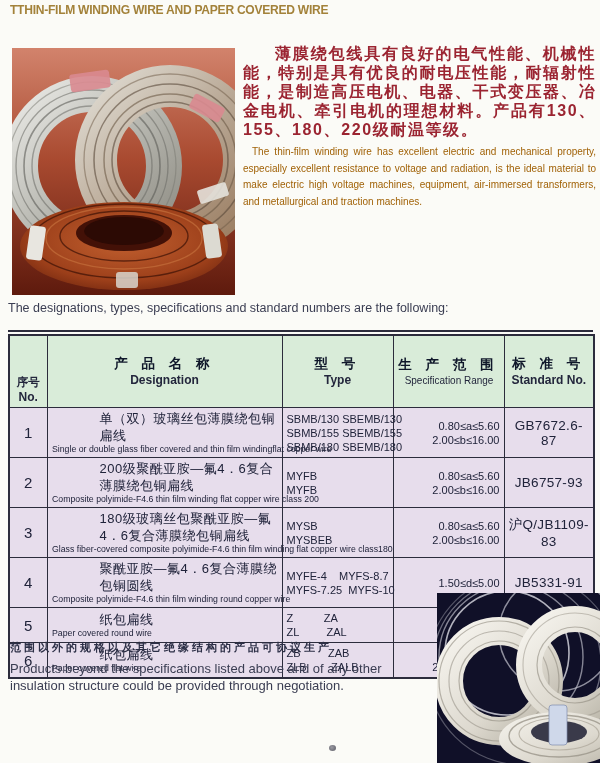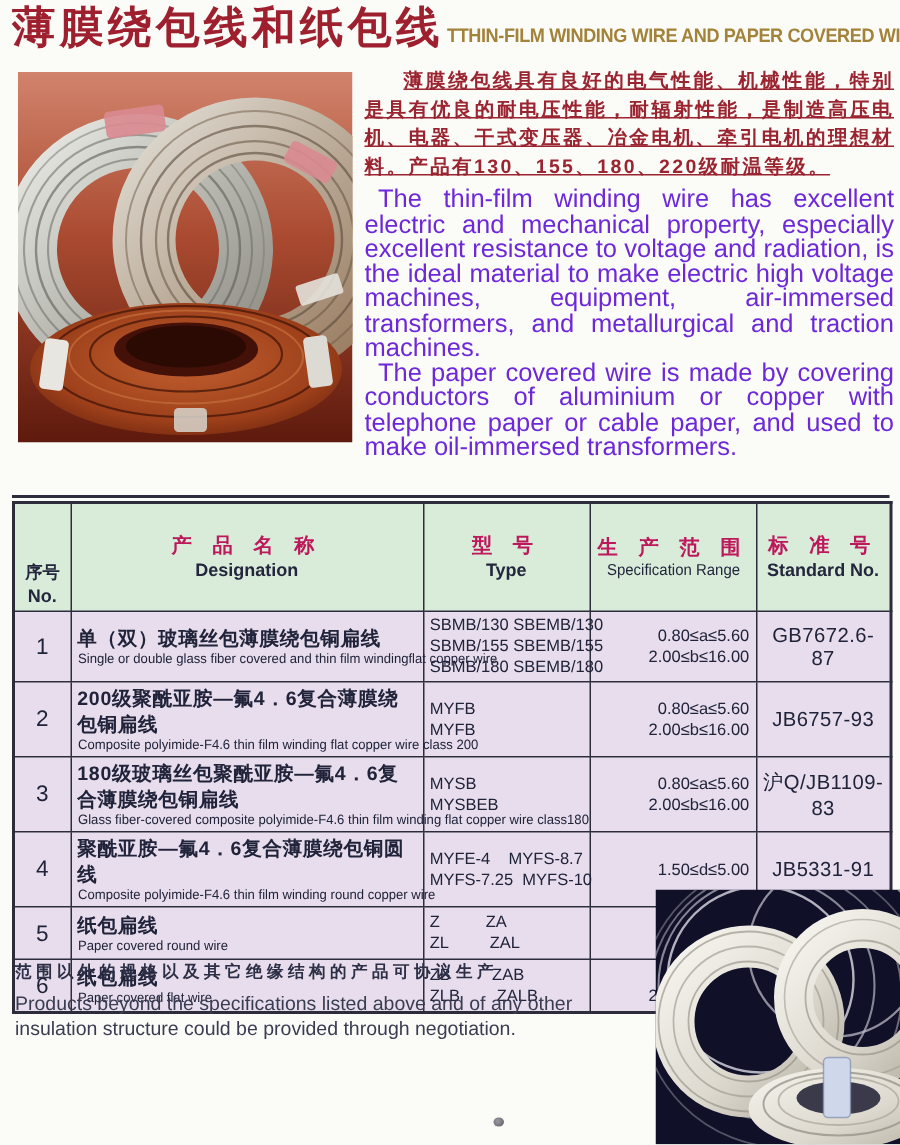--- a/index.html
+++ b/index.html
@@ -9,60 +9,59 @@
     font-family:"Liberation Sans", sans-serif;
   }
   
   .header{position:absolute;top:2px;left:8px;right:2px;display:flex;align-items:flex-end;white-space:nowrap;}
   .title-zh{font-size:29px;font-weight:bold;color:#9e1f2e;letter-spacing:3px;line-height:34px;}
   .title-en{font-size:13px;font-weight:bold;color:#a3823a;letter-spacing:-0.3px;
             transform:scaleX(.93);transform-origin:left bottom;padding-bottom:5px;margin-left:2px;}
   
   .photo1{position:absolute;left:12px;top:48px;width:223px;height:247px;}
   .intro-col{position:absolute;left:243px;top:44px;width:353px;}
-  .zh-para{color:#9b2431;font-size:13px;line-height:19px;letter-spacing:1.6px;
-           text-align:justify;text-indent:2em;margin:0;font-weight:bold;text-decoration:underline;}
-  .en-para{color:#6d28d9;font-size:17px;line-height:16.5px;text-align:justify;margin:0;text-indent:9px;}
+  .zh-para{color:#9b2431;font-size:16px;line-height:19px;letter-spacing:1.6px;
+           text-align:justify;text-indent:2em;margin:0;font-weight:bold;}
+  .en-para{color:#a16207;font-size:10px;line-height:16.5px;text-align:justify;margin:0;text-indent:9px;}
   .gap6{height:5px;}
   
   .table-intro{position:absolute;left:8px;top:299px;width:586px;}
   .tin-zh{color:#262940;font-size:14px;font-weight:bold;letter-spacing:1.5px;}
   .tin-en{color:#3a3d52;font-size:12.5px;margin-top:2px;}
   .pre-rule{position:absolute;left:8px;top:330px;width:585px;border-top:2px solid #2c2c3c;}
   
   table.spec{position:absolute;left:8px;top:334px;width:585px;border-collapse:collapse;
              border:2px solid #2c2c3c;table-layout:fixed;}
   table.spec th,table.spec td{border:1px solid #2c2c3c;padding:2px 4px;vertical-align:middle;}
   table.spec th{background:#d9ecd9;}
   table.spec td{background:#e7ddec;color:#20233a;}
   col.w-no{width:38px;}col.w-des{width:235px;}col.w-type{width:111px;}col.w-spec{width:111px;}col.w-std{width:90px;}
-  .th-zh{display:block;font-size:13.5px;font-weight:bold;color:#be185d;letter-spacing:5px;line-height:18px;}
+  .th-zh{display:block;font-size:13.5px;font-weight:bold;color:#0f172a;letter-spacing:5px;line-height:18px;}
   .th-zh-sm{display:block;font-size:11.5px;font-weight:bold;color:#23263c;line-height:15px;letter-spacing:0;margin-top:37px;}
   .th-en{display:block;font-size:12px;font-weight:bold;color:#23263c;line-height:15px;letter-spacing:0;}
   .th-en-sm{display:block;font-size:10.5px;font-weight:normal;color:#23263c;line-height:13px;
             transform:scaleX(.95);transform-origin:center;}
   td.c-no{text-align:center;font-size:15px;}
   td.c-des{padding-left:7px;}
-  .des-zh{font-size:13px;font-weight:bold;letter-spacing:.5px;line-height:17px;}
+  .des-zh{font-size:13px;font-weight:normal;letter-spacing:.5px;line-height:17px;margin-left:48px;}
   .des-en{font-size:9px;line-height:11px;transform:scaleX(.97);transform-origin:left;white-space:nowrap;}
   td.c-type{text-align:left;font-size:11px;line-height:14px;white-space:pre;}
   td.c-spec{text-align:right;font-size:11px;line-height:14px;white-space:pre;}
   td.c-std{text-align:center;font-size:13.5px;letter-spacing:.3px;margin-top:48px;}
   
   .footer-zh{position:absolute;left:10px;top:640px;color:#2c2f46;font-size:11px;font-weight:bold;letter-spacing:3px;}
   .footer-en{position:absolute;left:10px;top:660px;width:420px;color:#3a3d52;font-size:13px;line-height:17px;}
   .photo2{position:absolute;left:437px;top:593px;width:163px;height:170px;}
   .page-mark{position:absolute;left:329px;top:745px;width:7px;height:6px;border-radius:50%;
              background:radial-gradient(circle at 40% 40%, #9a9aa2, #5a5a64);}
 </style>
 </head>
 <body>
 
 <div class="header">
-  <span class="title-zh">薄膜绕包线和纸包线</span>
   <span class="title-en">TTHIN-FILM WINDING WIRE AND PAPER COVERED WIRE</span>
 </div>
 
 <div class="photo1">
   <svg width="223" height="247" viewBox="0 0 223 247">
     <defs>
       <linearGradient id="bg1" x1="0" y1="0" x2="0" y2="1">
         <stop offset="0" stop-color="#d2836c"></stop>
           <stop offset=".45" stop-color="#a94a30"></stop>
         <stop offset="1" stop-color="#5e1a0d"></stop>
@@ -109,24 +108,24 @@
     <rect x="16" y="178" width="16" height="34" rx="3" fill="#e8e6e0" transform="rotate(8 24 195)"></rect>
     <rect x="192" y="176" width="16" height="34" rx="3" fill="#dcdad2" transform="rotate(-8 200 193)"></rect>
     <rect x="104" y="224" width="22" height="16" rx="3" fill="#d8d6ce" opacity=".85"></rect>
   </svg>
 </div>
 
 <div class="intro-col">
   <p class="zh-para">薄膜绕包线具有良好的电气性能、机械性能，特别是具有优良的耐电压性能，耐辐射性能，是制造高压电机、电器、干式变压器、冶金电机、牵引电机的理想材料。产品有130、155、180、220级耐温等级。</p>
   <div class="gap6"></div>
   <p class="en-para">The thin-film winding wire has excellent electric and mechanical property, especially excellent resistance to voltage and radiation, is the ideal material to make electric high voltage machines, equipment, air-immersed transformers, and metallurgical and traction machines.</p>
-  <p class="en-para">The paper covered wire is made by covering conductors of aluminium or copper with telephone paper or cable paper, and used to make oil-immersed transformers.</p>
 </div>
 
 <div class="table-intro">
+  <div class="tin-en">The designations, types, specifications and standard numbers are the following:</div>
 </div>
 <div class="pre-rule"></div>
 
 <table class="spec">
   <colgroup>
       <col class="w-no">
       <col class="w-des">
       <col class="w-type">
       <col class="w-spec">
       <col class="w-std">

